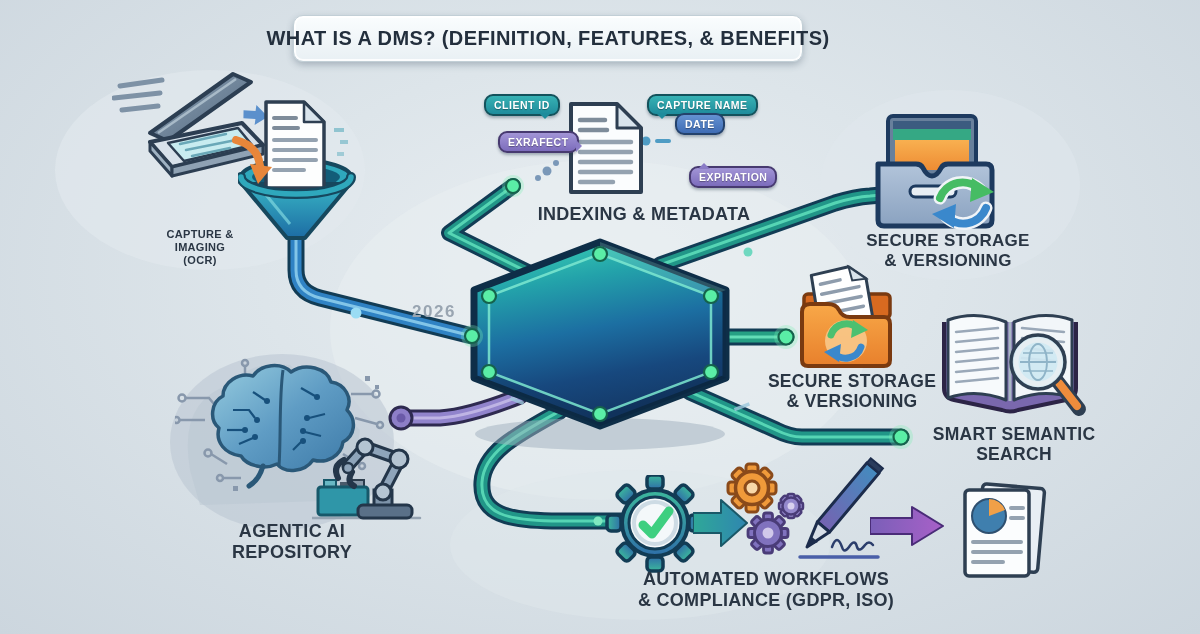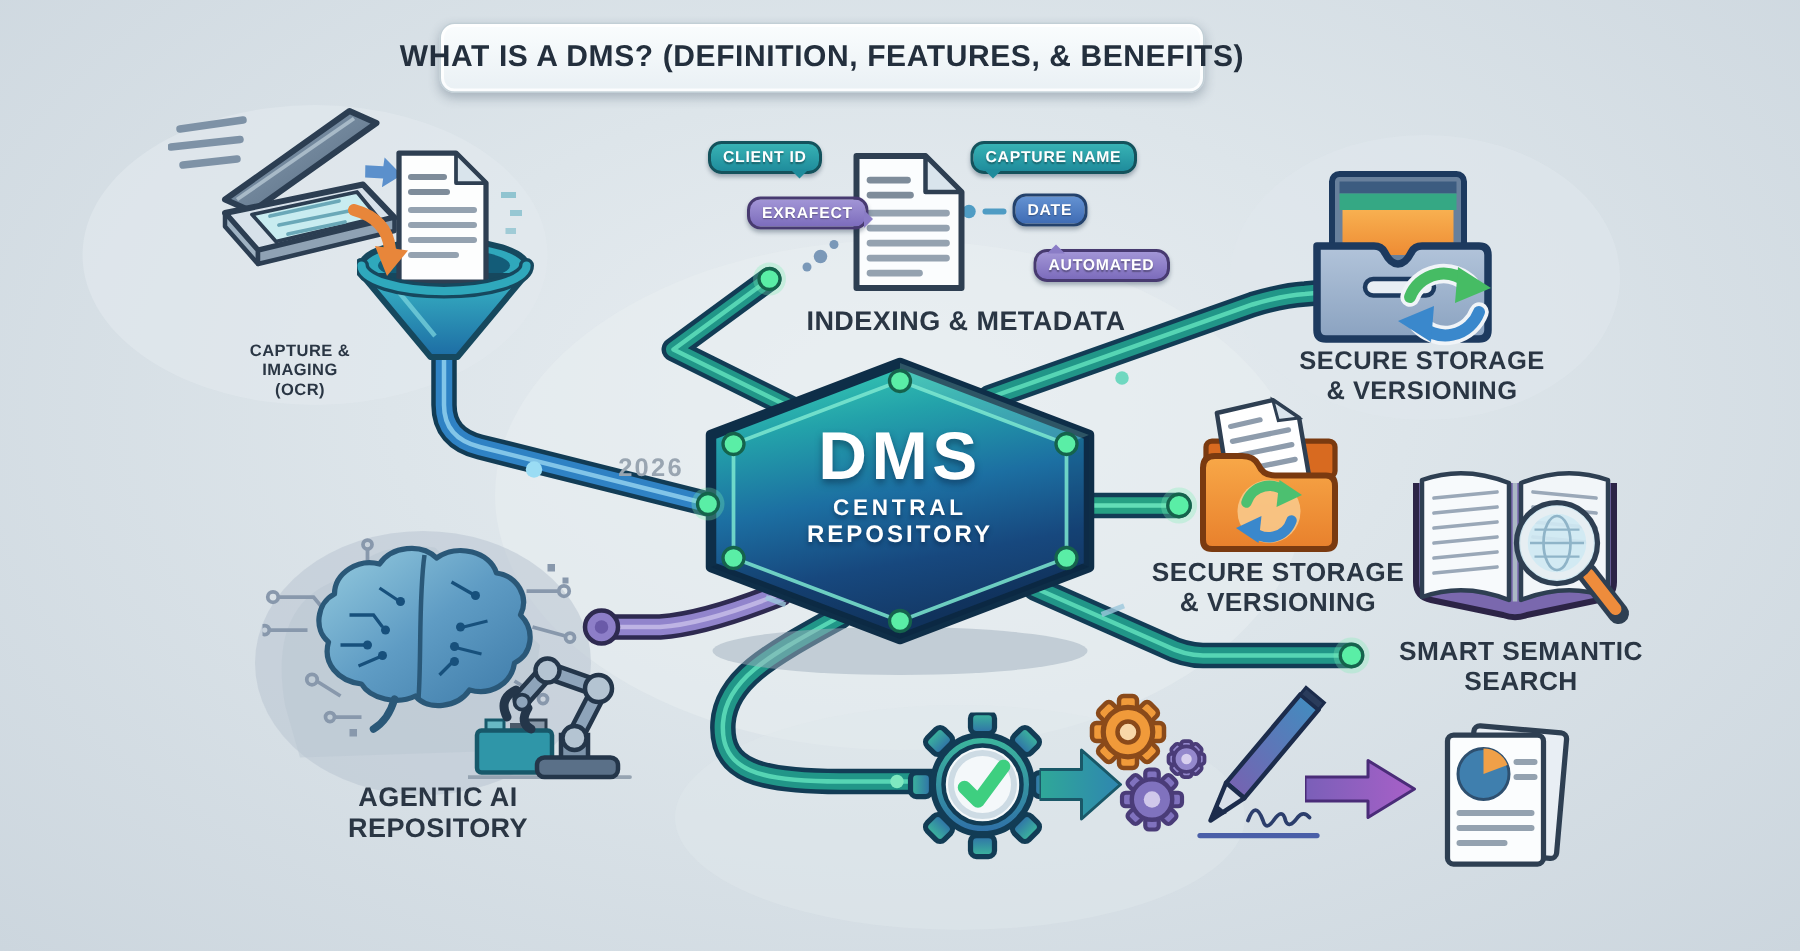--- a/index.html
+++ b/index.html
@@ -542,27 +542,24 @@
 (OCR)</div>
   <div class="label lbl-indexing">INDEXING &amp; METADATA</div>
   <div class="label lbl-storage1">SECURE STORAGE
 &amp; VERSIONING</div>
   <div class="label lbl-storage2">SECURE STORAGE
 &amp; VERSIONING</div>
   <div class="label lbl-search">SMART SEMANTIC
 SEARCH</div>
   <div class="label lbl-ai">AGENTIC AI
 REPOSITORY</div>
+  <div class="label lbl-workflow">AUTOMATED WORKFLOWS
+&amp; COMPLIANCE (GDPR, ISO)</div>
   <div class="year-note">2026</div>
 
-  <div class="hex-text">
-    <div class="hex-acronym">DMS</div>
-    <div class="hex-sub1">CENTRAL</div>
-    <div class="hex-sub2">REPOSITORY</div>
-  </div>
-
-  <div class="tag teal tail-br" style="left:472px;top:94px;">CLIENT ID</div>
+
+  <div class="tag teal tail-br" style="left:484px;top:94px;">CLIENT ID</div>
   <div class="tag purple tail-r" style="left:459px;top:131px;">EXRAFECT</div>
   <div class="tag teal tail-bl" style="left:647px;top:94px;">CAPTURE NAME</div>
-  <div class="tag blue no-tail" style="left:675px;top:129px;text-align:center;">DATE</div>
-  <div class="tag purple tail-tl" style="left:650px;top:166px;">AUTOMATED</div>
+  <div class="tag blue no-tail" style="left:675px;top:113px;text-align:center;">DATE</div>
+  <div class="tag purple tail-tl" style="left:650px;top:166px;">EXPIRATION</div>
 
 </div>
 
 </body></html>

